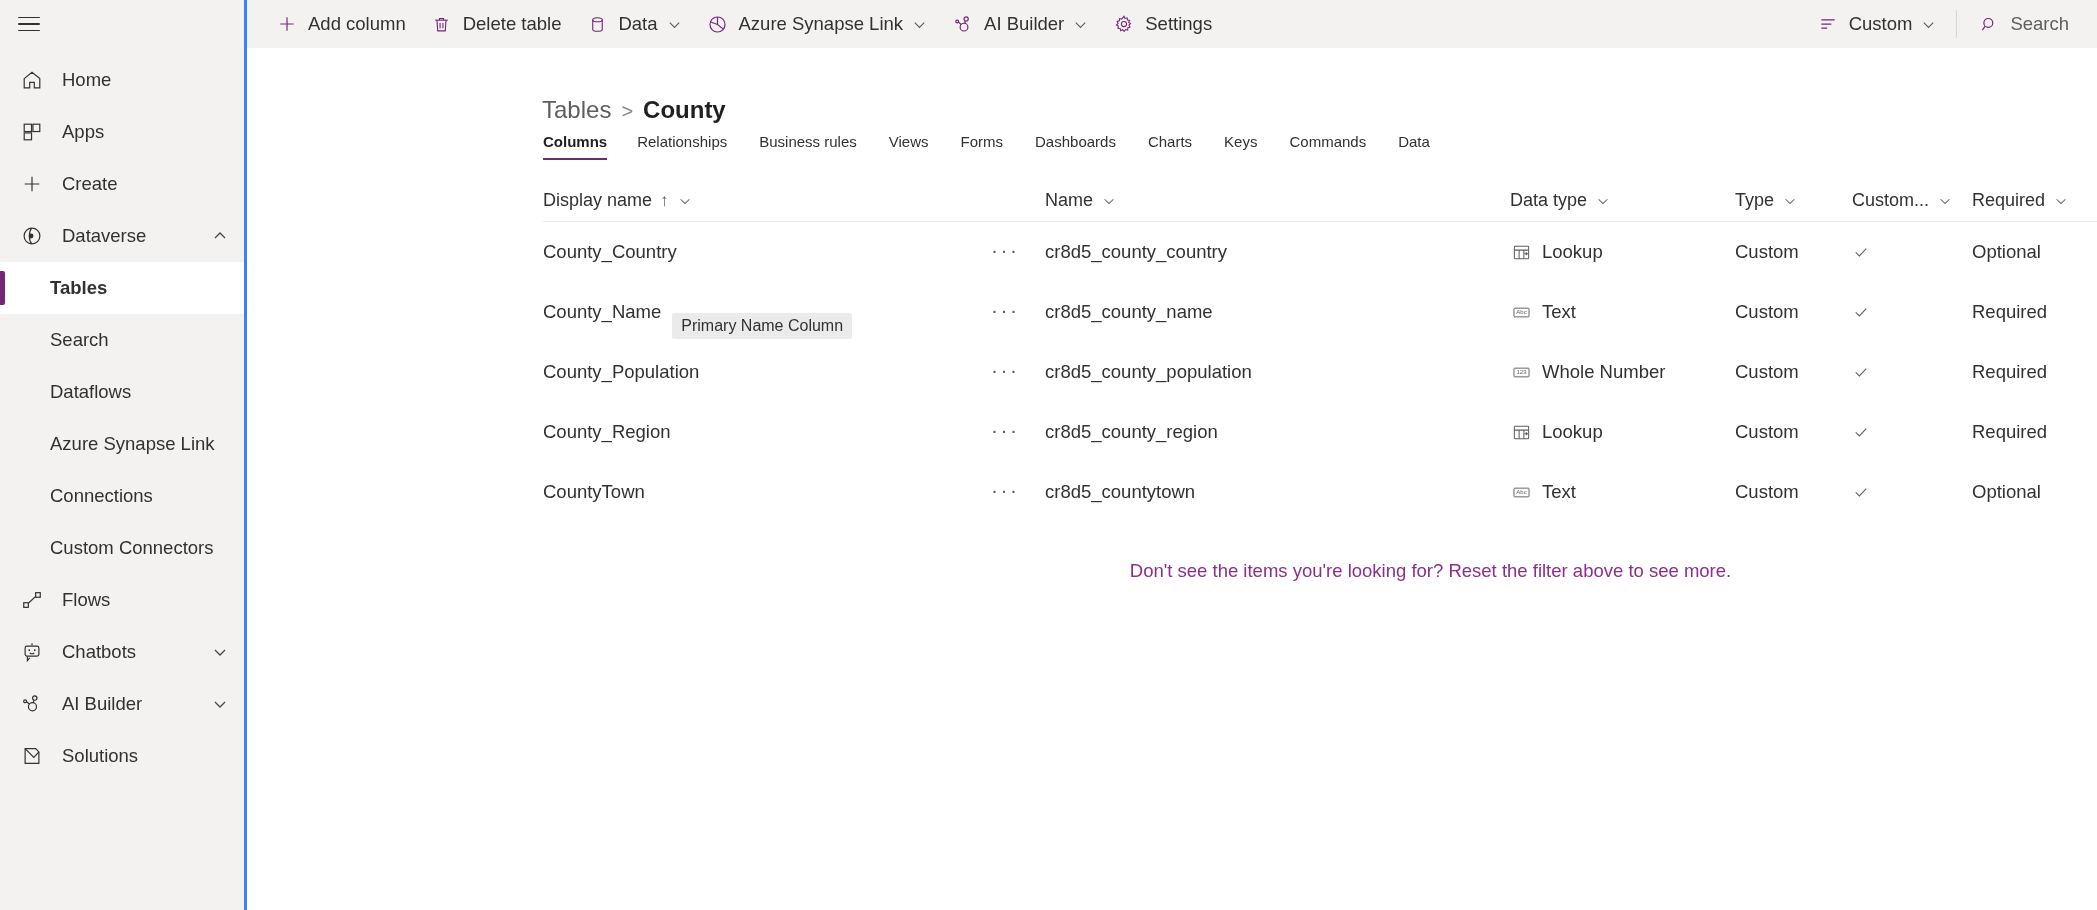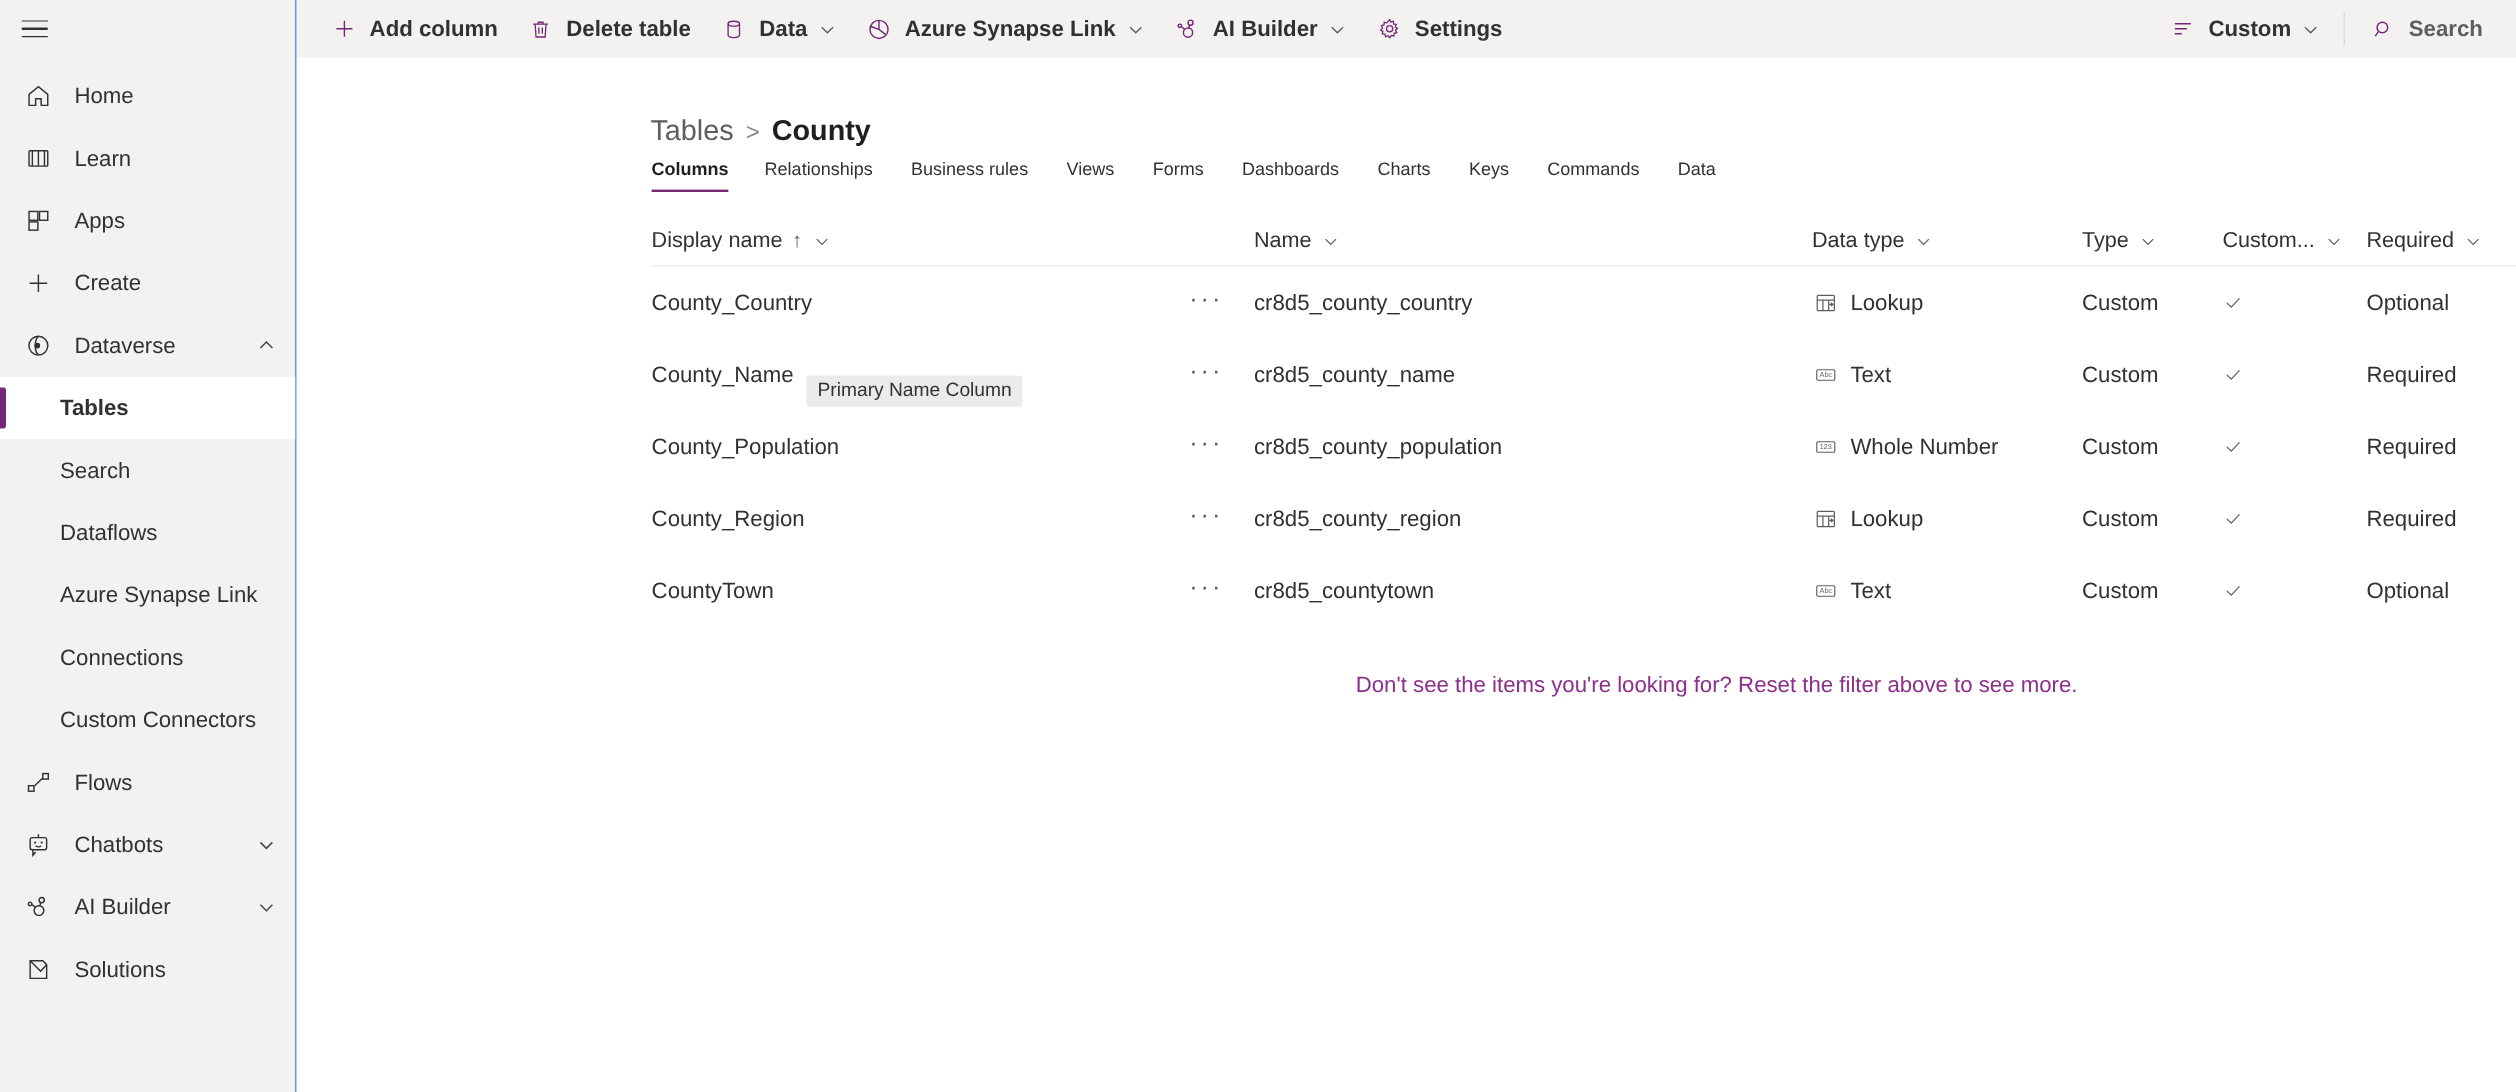--- a/index.html
+++ b/index.html
@@ -23,21 +23,21 @@
     width: 2097px;
     height: 910px;
   }
 
   
   .sidebar {
     width: 247px;
     min-width: 247px;
     height: 910px;
     background: #f3f2f1;
-    border-right: 1px solid #3b82f6;
+    border-right: 3px solid #3b82f6;
     display: flex;
     flex-direction: column;
     padding-top: 0px;
     position: relative;
   }
 
   .hamburger-row {
     height: 48px;
     display: flex;
     align-items: center;
@@ -142,21 +142,20 @@
   
   .commandbar {
     height: 48px;
     min-height: 48px;
     background: #f3f2f1;
     display: flex;
     align-items: center;
     padding-left: 16px;
     padding-right: 16px;
     font-size: 18.5px;
-    font-weight: bold;
   }
   .cmd {
     display: flex;
     align-items: center;
     height: 40px;
     padding: 0 12px;
     cursor: pointer;
     color: #323130;
     white-space: nowrap;
     border-radius: 2px;
@@ -376,30 +375,20 @@
 
       <div class="nav-item">
         <span class="nav-icon">
           <svg width="22" height="22" viewBox="0 0 24 24" fill="none" stroke="currentColor" stroke-width="1.3">
             <path d="M3.5 10.5 L12 3.5 L20.5 10.5 L20.5 20.5 L14.5 20.5 L14.5 14.5 L9.5 14.5 L9.5 20.5 L3.5 20.5 Z"></path>
           </svg>
         </span>
         <span class="nav-label">Home</span>
       </div>
 
-      <div class="nav-item">
-        <span class="nav-icon">
-          <svg width="22" height="22" viewBox="0 0 24 24" fill="none" stroke="currentColor" stroke-width="1.3">
-            <rect x="3.5" y="5" width="17" height="14" rx="0.8"></rect>
-            <path d="M12 5 V19"></path>
-            <path d="M6.5 5 V19 M17.5 5 V19"></path>
-          </svg>
-        </span>
-        <span class="nav-label">Learn</span>
-      </div>
 
       <div class="nav-item">
         <span class="nav-icon">
           <svg width="22" height="22" viewBox="0 0 24 24" fill="none" stroke="currentColor" stroke-width="1.3">
             <rect x="3.5" y="3.5" width="8" height="8"></rect>
             <rect x="13" y="3.5" width="7.5" height="8"></rect>
             <rect x="3.5" y="13" width="8" height="7.5"></rect>
           </svg>
         </span>
         <span class="nav-label">Apps</span>

